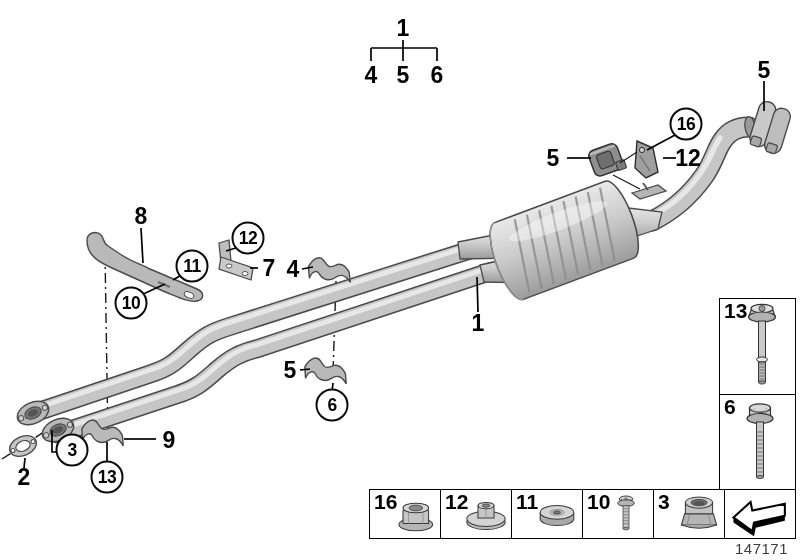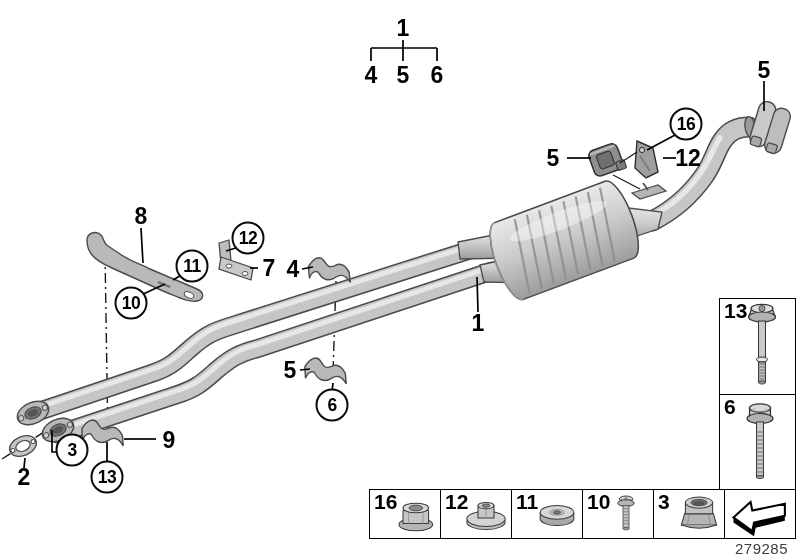--- a/index.html
+++ b/index.html
@@ -275,15 +275,15 @@
   </div>
   <div class="cell">
     <span class="box-label"></span>
     <svg class="icon-c" width="60" height="44" viewBox="0 0 70 48">
       <polygon points="4,28 26,44 28,34 64,26 64,32 30,40 28,50 4,34" fill="#000"></polygon>
       <polygon points="4,28 24,10 26,20 64,12 64,26 28,34 26,44" fill="#fff" stroke="#000" stroke-width="2.4" stroke-linejoin="miter"></polygon>
     </svg>
   </div>
 </div>
 
-<div class="footer-number">279285</div>
+<div class="footer-number">147171</div>
 
 </div>
 
 </body></html>

